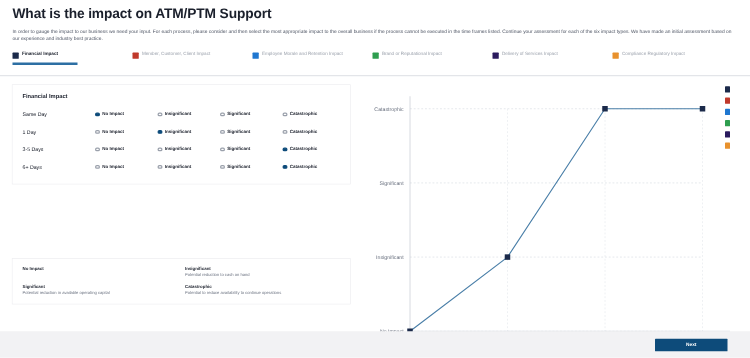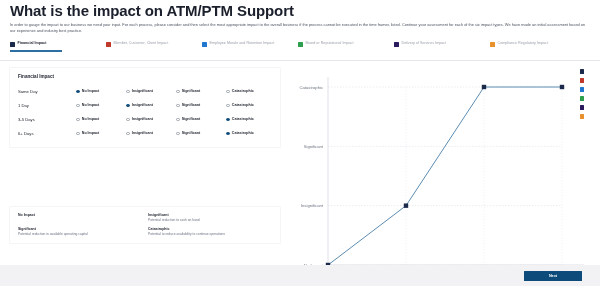--- a/index.html
+++ b/index.html
@@ -11,21 +11,21 @@
   }
   .page {
     position: relative;
     width: 600px; height: 286px;
     background: #ffffff;
   }
 
   
   .header { padding: 5px 10px 0 10px; }
   .title {
-    font-size: 15px; font-weight: bold; color: #1a1f2b;
+    font-size: 11px; font-weight: bold; color: #1a1f2b;
     letter-spacing: -0.1px; line-height: 12px;
   }
   .title .strong { font-weight: bold; }
   .intro {
     margin-top: 5px;
     font-size: 3.9px; color: #4a5160; line-height: 6.2px;
     max-width: 585px;
   }
 
   

